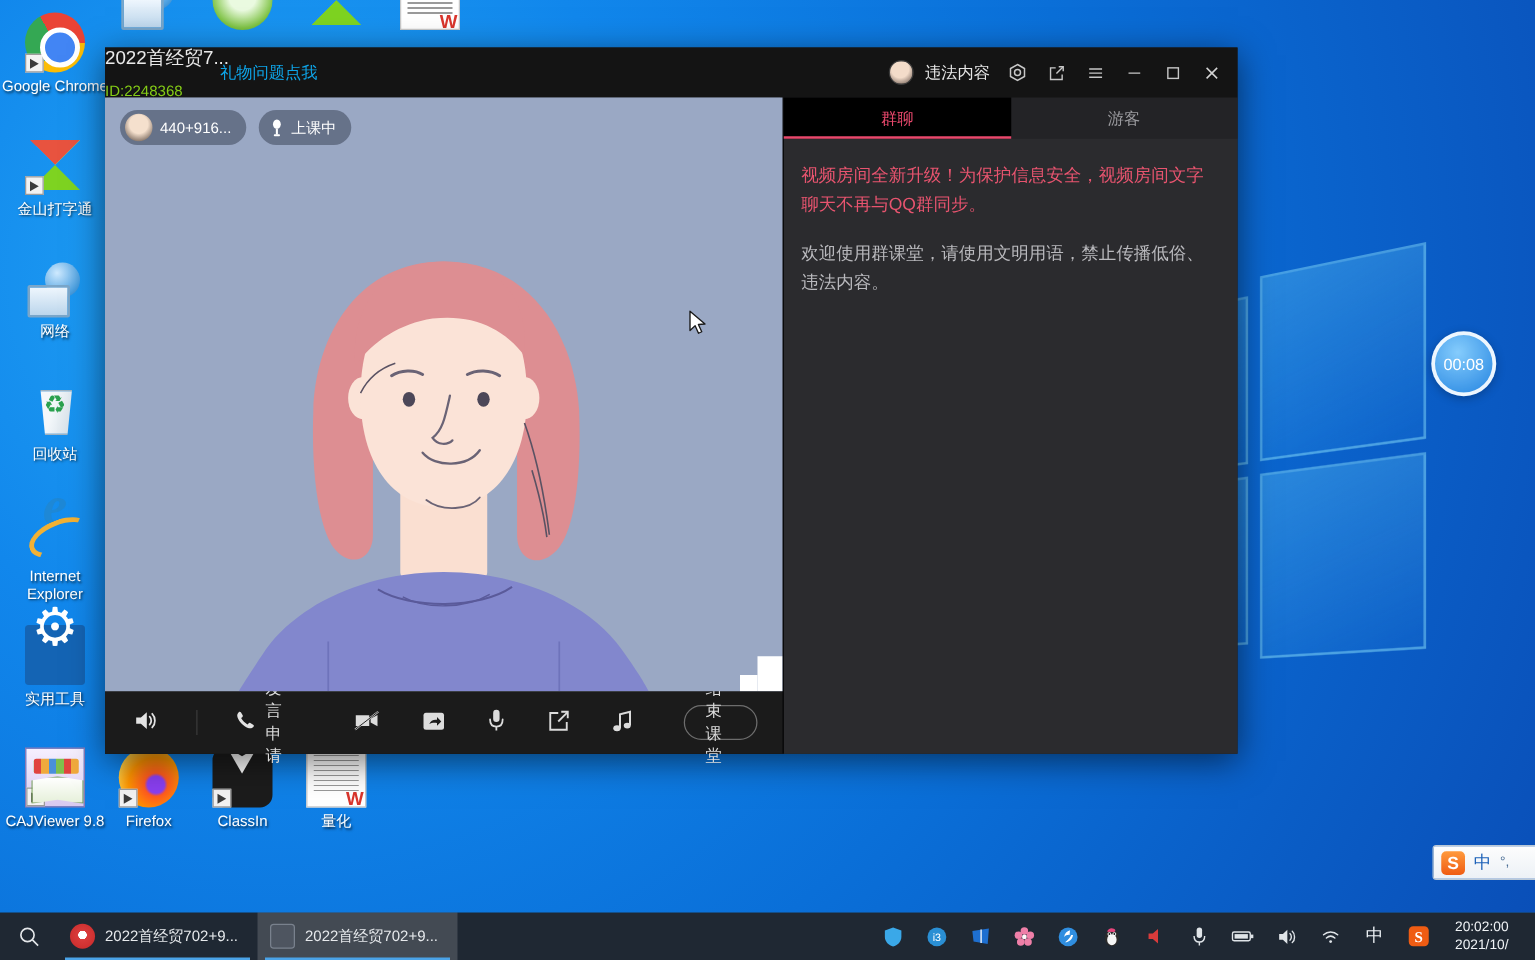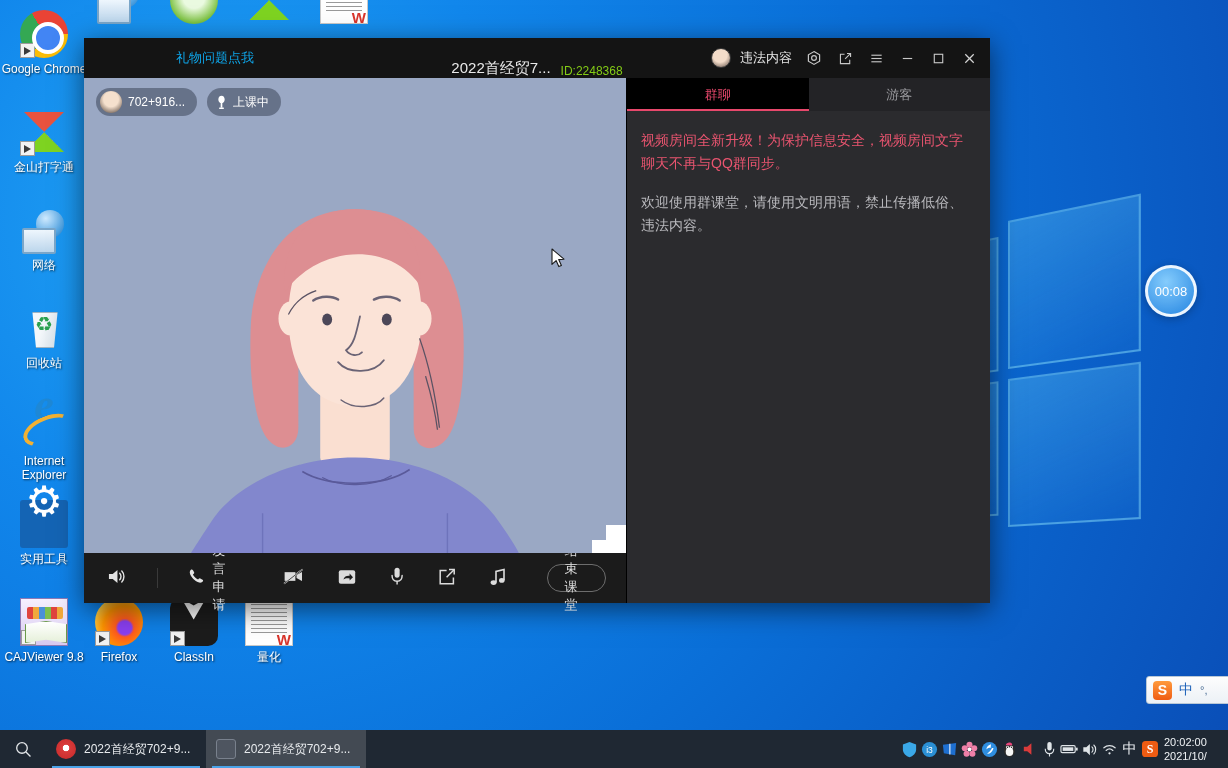--- a/index.html
+++ b/index.html
@@ -228,22 +228,23 @@
     position: relative;
     padding: 0 8px 0 0;
   }
   #gift-link {
     position: absolute; left: 92px; top: 0; height: 40px;
     display: flex; align-items: center;
     color: #0ea5e9; font-size: 13px;
   }
   #title-center {
     position: absolute; left: 0; right: 0; top: 0; height: 40px;
-    display: flex; align-items: flex-end; justify-content: center; gap: 10px;
+    display: flex; align-items: flex-start; justify-content: center; gap: 10px;
     pointer-events: none;
+    flex-direction: column;
   }
   #win-title { color: #e9e9e9; font-size: 15px; }
   #win-id { color: #84cc16; font-size: 12px; }
   #title-right {
     position: absolute; right: 10px; top: 0; height: 40px;
     display: flex; align-items: center; gap: 9px;
   }
   #host-avatar {
     width: 20px; height: 20px; border-radius: 50%;
     background: radial-gradient(circle at 45% 35%, #f3dcc9 0 45%, #5b4a43 100%);
@@ -422,21 +423,21 @@
   .tb-task-ico { width: 20px; height: 20px; flex: 0 0 20px; border-radius: 3px; }
   .ico-qq-class {
     background: radial-gradient(circle at 50% 45%, #ffffff 0 22%, #d93b3b 24%, #c62828 100%);
     border-radius: 50%;
   }
   .ico-gray-doc {
     background: #4e5560; border: 1px solid #79818d;
   }
   #tb-spacer { flex: 1; }
   #tray {
-    display: flex; align-items: center; gap: 1px;
+    display: flex; align-items: center; gap: 16px;
     padding-right: 6px; height: 38px;
   }
   .tray-ico {
     width: 19px; height: 19px;
     display: flex; align-items: center; justify-content: center;
     font-size: 14px; color: #dfe4e8;
   }
   #tray-clock {
     color: #f0f3f6; font-size: 11px; line-height: 14px;
     text-align: left; padding-left: 4px; padding-right: 2px;
@@ -635,21 +636,21 @@
           <path d="M218 396 C 244 412 300 412 326 394" stroke="#5a5a9a" stroke-width="1.6" fill="none"></path>
           <path d="M238 402 C 256 412 288 412 308 400" stroke="#5a5a9a" stroke-width="1.2" fill="none"></path>
 
           <path d="M178 438 L 178 478" stroke="#6e73bb" stroke-width="1.4" fill="none"></path>
           <path d="M364 438 L 364 478" stroke="#6e73bb" stroke-width="1.4" fill="none"></path>
         </svg>
 
         <div id="name-chips">
           <div class="chip">
             <span class="chip-avatar"></span>
-            <span>702+916...</span>
+            <span>440+916...</span>
           </div>
           <div class="chip mic">
             <span class="mic-glyph">
               <svg width="11" height="15" viewBox="0 0 12 16" fill="#ffffff">
                 <path d="M6 0.5 C 3.8 0.5 2.6 2.4 2.6 4.6 C 2.6 6.8 3.8 8.6 6 8.6 C 8.2 8.6 9.4 6.8 9.4 4.6 C 9.4 2.4 8.2 0.5 6 0.5 Z"></path>
                 <rect x="5.1" y="8.4" width="1.8" height="5.2"></rect>
                 <rect x="3.3" y="13.4" width="5.4" height="1.7" rx="0.8"></rect>
               </svg>
             </span>
             <span>上课中</span>

